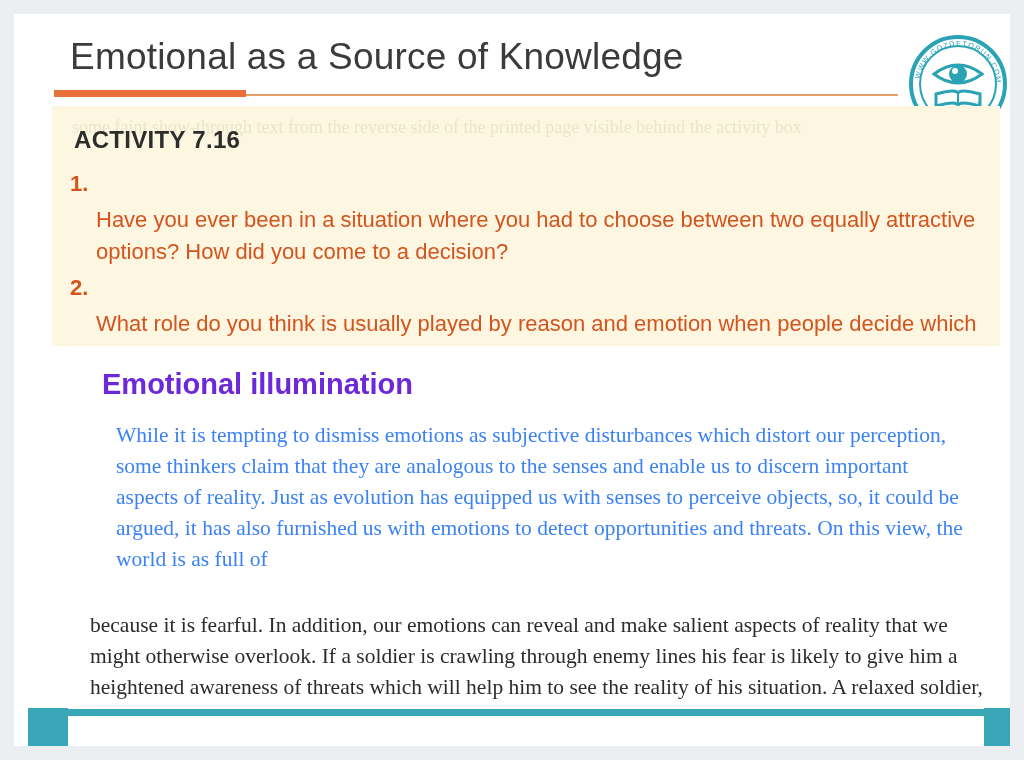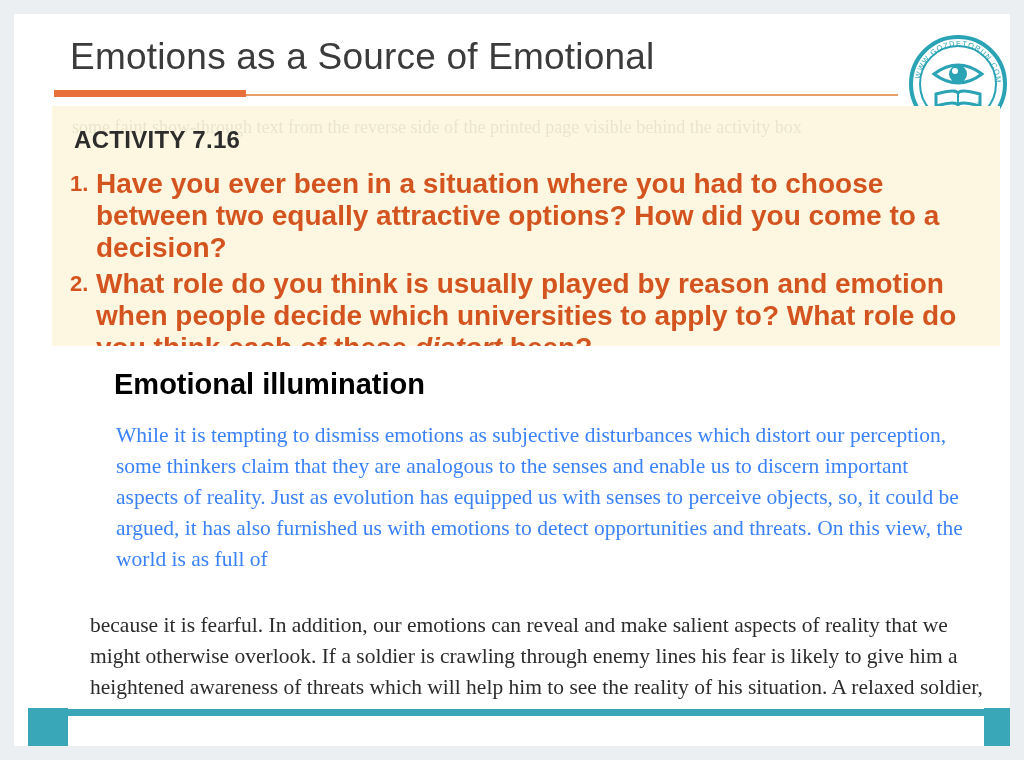--- a/index.html
+++ b/index.html
@@ -116,35 +116,36 @@
   .qnum {
     color: #d4541f;
     font-size: 22px;
     font-weight: bold;
     width: 26px;
     flex: 0 0 26px;
     line-height: 32px;
   }
   .qtext {
     color: #d4541f;
-    font-size: 28px;
-    font-weight: bold;
+    font-size: 22px;
+    font-weight: normal;
     line-height: 32px;
     flex: 1 1 auto;
+    margin-top: 36px;
   }
   .qtext i { font-style: italic; }
 
   
   .subhead {
     position: absolute;
-    left: 86px;
+    left: 74px;
     top: 340px;
     font-size: 29px;
     font-weight: bold;
-    color: #000000;
+    color: #6d28d9;
   }
   .para1 {
     position: absolute;
     left: 88px;
     top: 392px;
     width: 856px;
     font-family: "Liberation Serif", serif;
     font-size: 21.5px;
     line-height: 31px;
     color: #3b82f6;
@@ -194,21 +195,21 @@
     height: 44px;
     background: #ffffff;
   }
 </style>
 </head>
 <body>
 
 <div class="slide">
   <div class="inner">
 
-    <div class="title">Emotions as a Source of Emotional</div>
+    <div class="title">Emotional as a Source of Knowledge</div>
     <div class="title-rule"></div>
     <div class="title-rule-accent"></div>
 
     <div class="logo">
       <svg width="104" height="104" viewBox="0 0 104 104" aria-hidden="true">
         <defs>
           <path id="arcTop" d="M 14,52 A 38,38 0 0 1 90,52"></path>
           <path id="arcBottom" d="M 20,52 A 32,32 0 0 0 84,52"></path>
         </defs>
         <circle cx="52" cy="52" r="47" fill="#ffffff" stroke="#2aa3b5" stroke-width="4"></circle>

